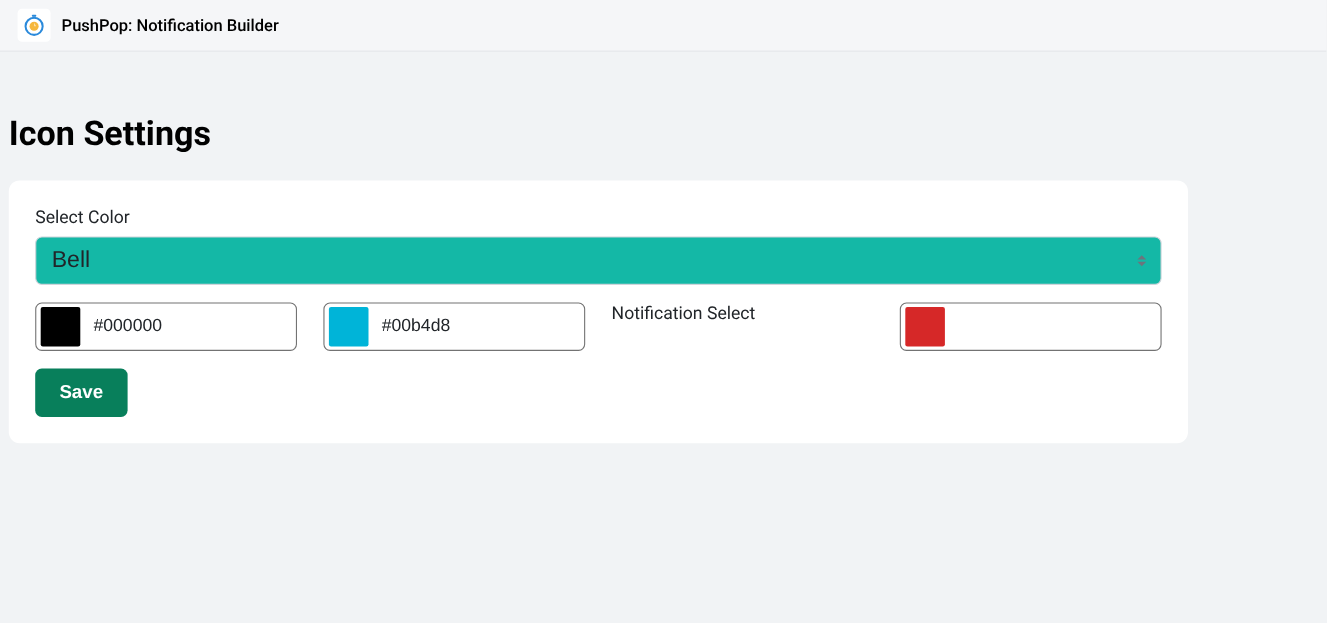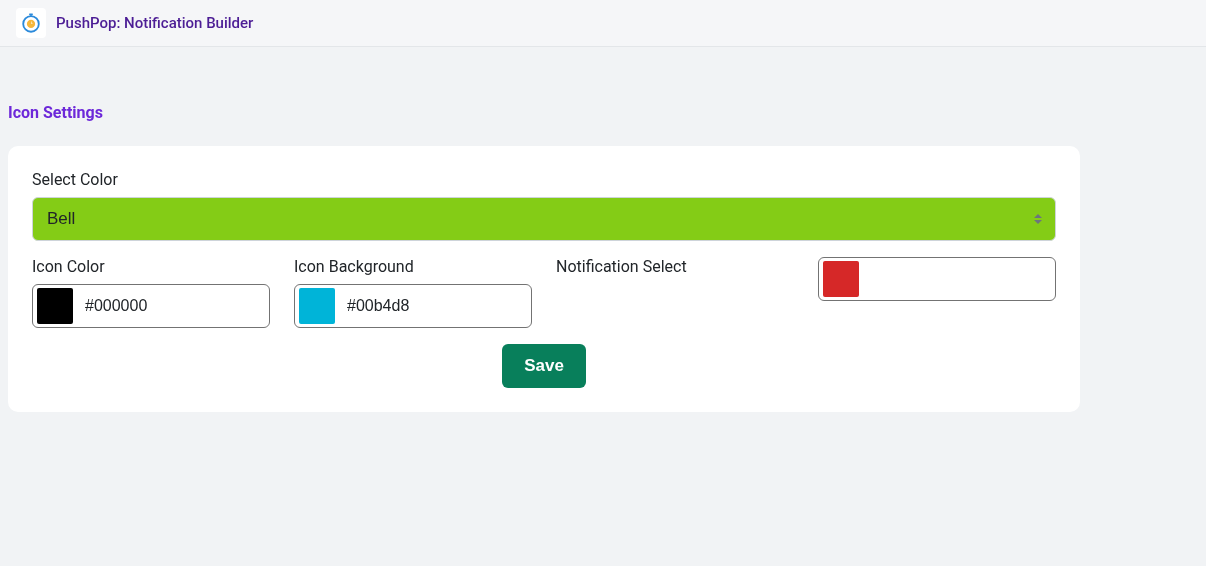--- a/index.html
+++ b/index.html
@@ -33,29 +33,29 @@
       justify-content: center;
       position: relative;
     }
     .app-icon svg {
       width: 22px;
       height: 22px;
     }
     .app-title {
       font-size: 15px;
       font-weight: 500;
-      color: #4c1d95;
+      color: #000000;
     }
     .page {
       padding: 0 8px;
     }
     .page-title {
-      font-size: 16px;
+      font-size: 31px;
       font-weight: 700;
-      color: #6d28d9;
+      color: #000000;
       margin: 56px 0 24px 0;
       padding-left: 0;
     }
     .card {
       background: #fff;
       border-radius: 10px;
       padding: 24px 24px 24px 24px;
       max-width: 1072px;
       box-shadow: 0 0 0 0 rgba(0,0,0,0);
     }
@@ -71,22 +71,22 @@
     }
     .select-wrap {
       position: relative;
       width: 100%;
     }
     .select-input {
       width: 100%;
       height: 44px;
       border: 1px solid #ced4da;
       border-radius: 6px;
-      background: #84cc16;
-      font-size: 17px;
+      background: #14b8a6;
+      font-size: 21px;
       color: #212529;
       padding: 0 36px 0 14px;
       text-align: left;
       appearance: none;
       cursor: pointer;
     }
     .select-arrows {
       position: absolute;
       right: 10px;
       top: 50%;
@@ -151,21 +151,21 @@
       border: none;
       outline: none;
       font-size: 16px;
       color: #212529;
       padding: 0 8px;
       height: 100%;
       background: transparent;
     }
     .actions {
       display: flex;
-      justify-content: center;
+      justify-content: flex-start;
       margin-top: 16px;
     }
     .btn-save {
       background: #087f5b;
       color: #fff;
       border: none;
       border-radius: 6px;
       font-size: 17px;
       font-weight: 700;
       padding: 12px 22px;
@@ -200,29 +200,27 @@
         <span class="select-arrows">
           <span class="up"></span>
           <span class="down"></span>
         </span>
       </div>
     </div>
 
     <div class="row">
 
       <div class="col">
-        <label class="form-label">Icon Color</label>
         <div class="color-input-wrap">
           <button class="color-swatch" style="background:#000000"></button>
           <input class="color-text" type="text" value="#000000" style="">
         </div>
       </div>
 
       <div class="col">
-        <label class="form-label">Icon Background</label>
         <div class="color-input-wrap">
           <button class="color-swatch" style="background:#00b4d8"></button>
           <input class="color-text" type="text" value="#00b4d8" style="">
         </div>
       </div>
 
       <div class="col">
         <label class="form-label">Notification Select</label>
       </div>
 

